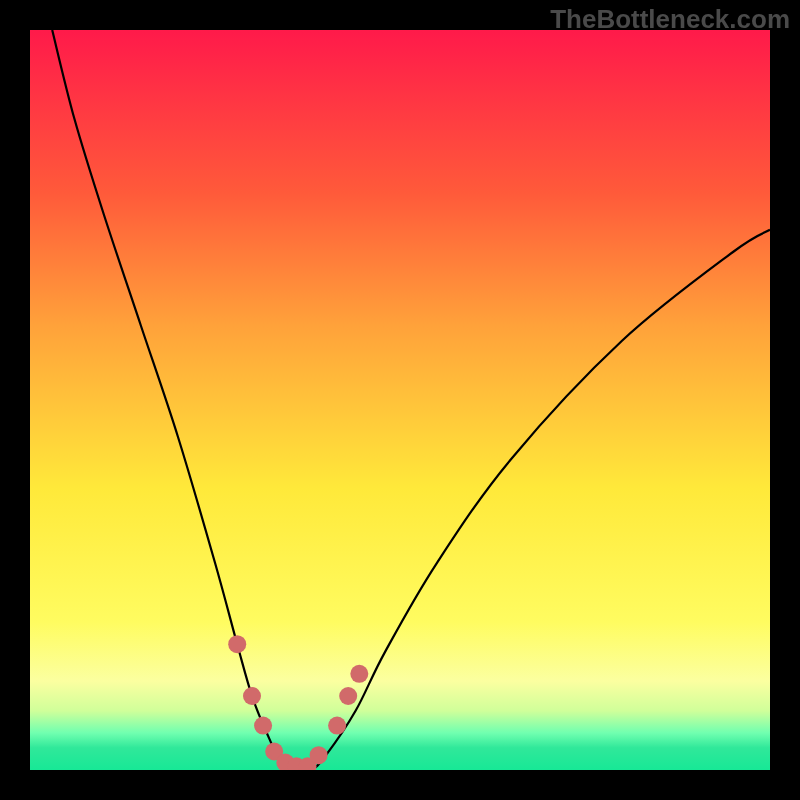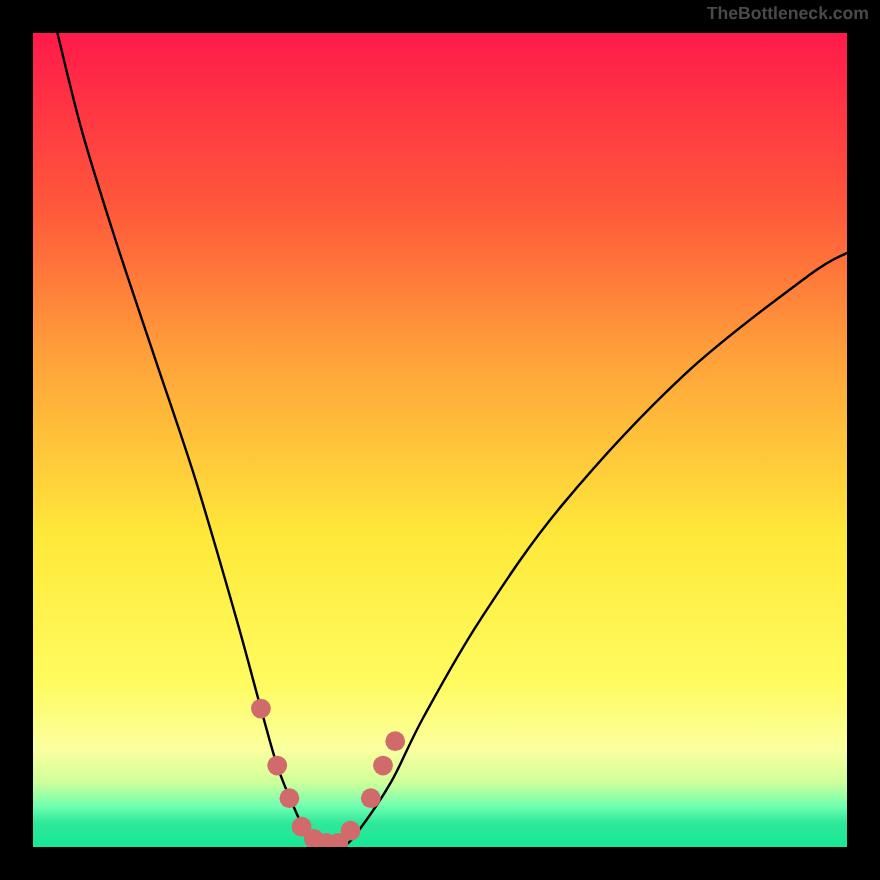--- a/index.html
+++ b/index.html
@@ -16,21 +16,21 @@
     height: 800px;
     background: #000;
     position: relative;
   }
   .watermark {
     position: absolute;
     top: 4px;
     right: 10px;
     color: #4a4a4a;
     font-family: Arial, Helvetica, sans-serif;
-    font-size: 16px;
+    font-size: 26px;
     font-weight: bold;
     z-index: 10;
   }
   .plot {
     position: absolute;
     top: 30px;
     left: 30px;
     width: 740px;
     height: 740px;
     background: linear-gradient(to bottom,

